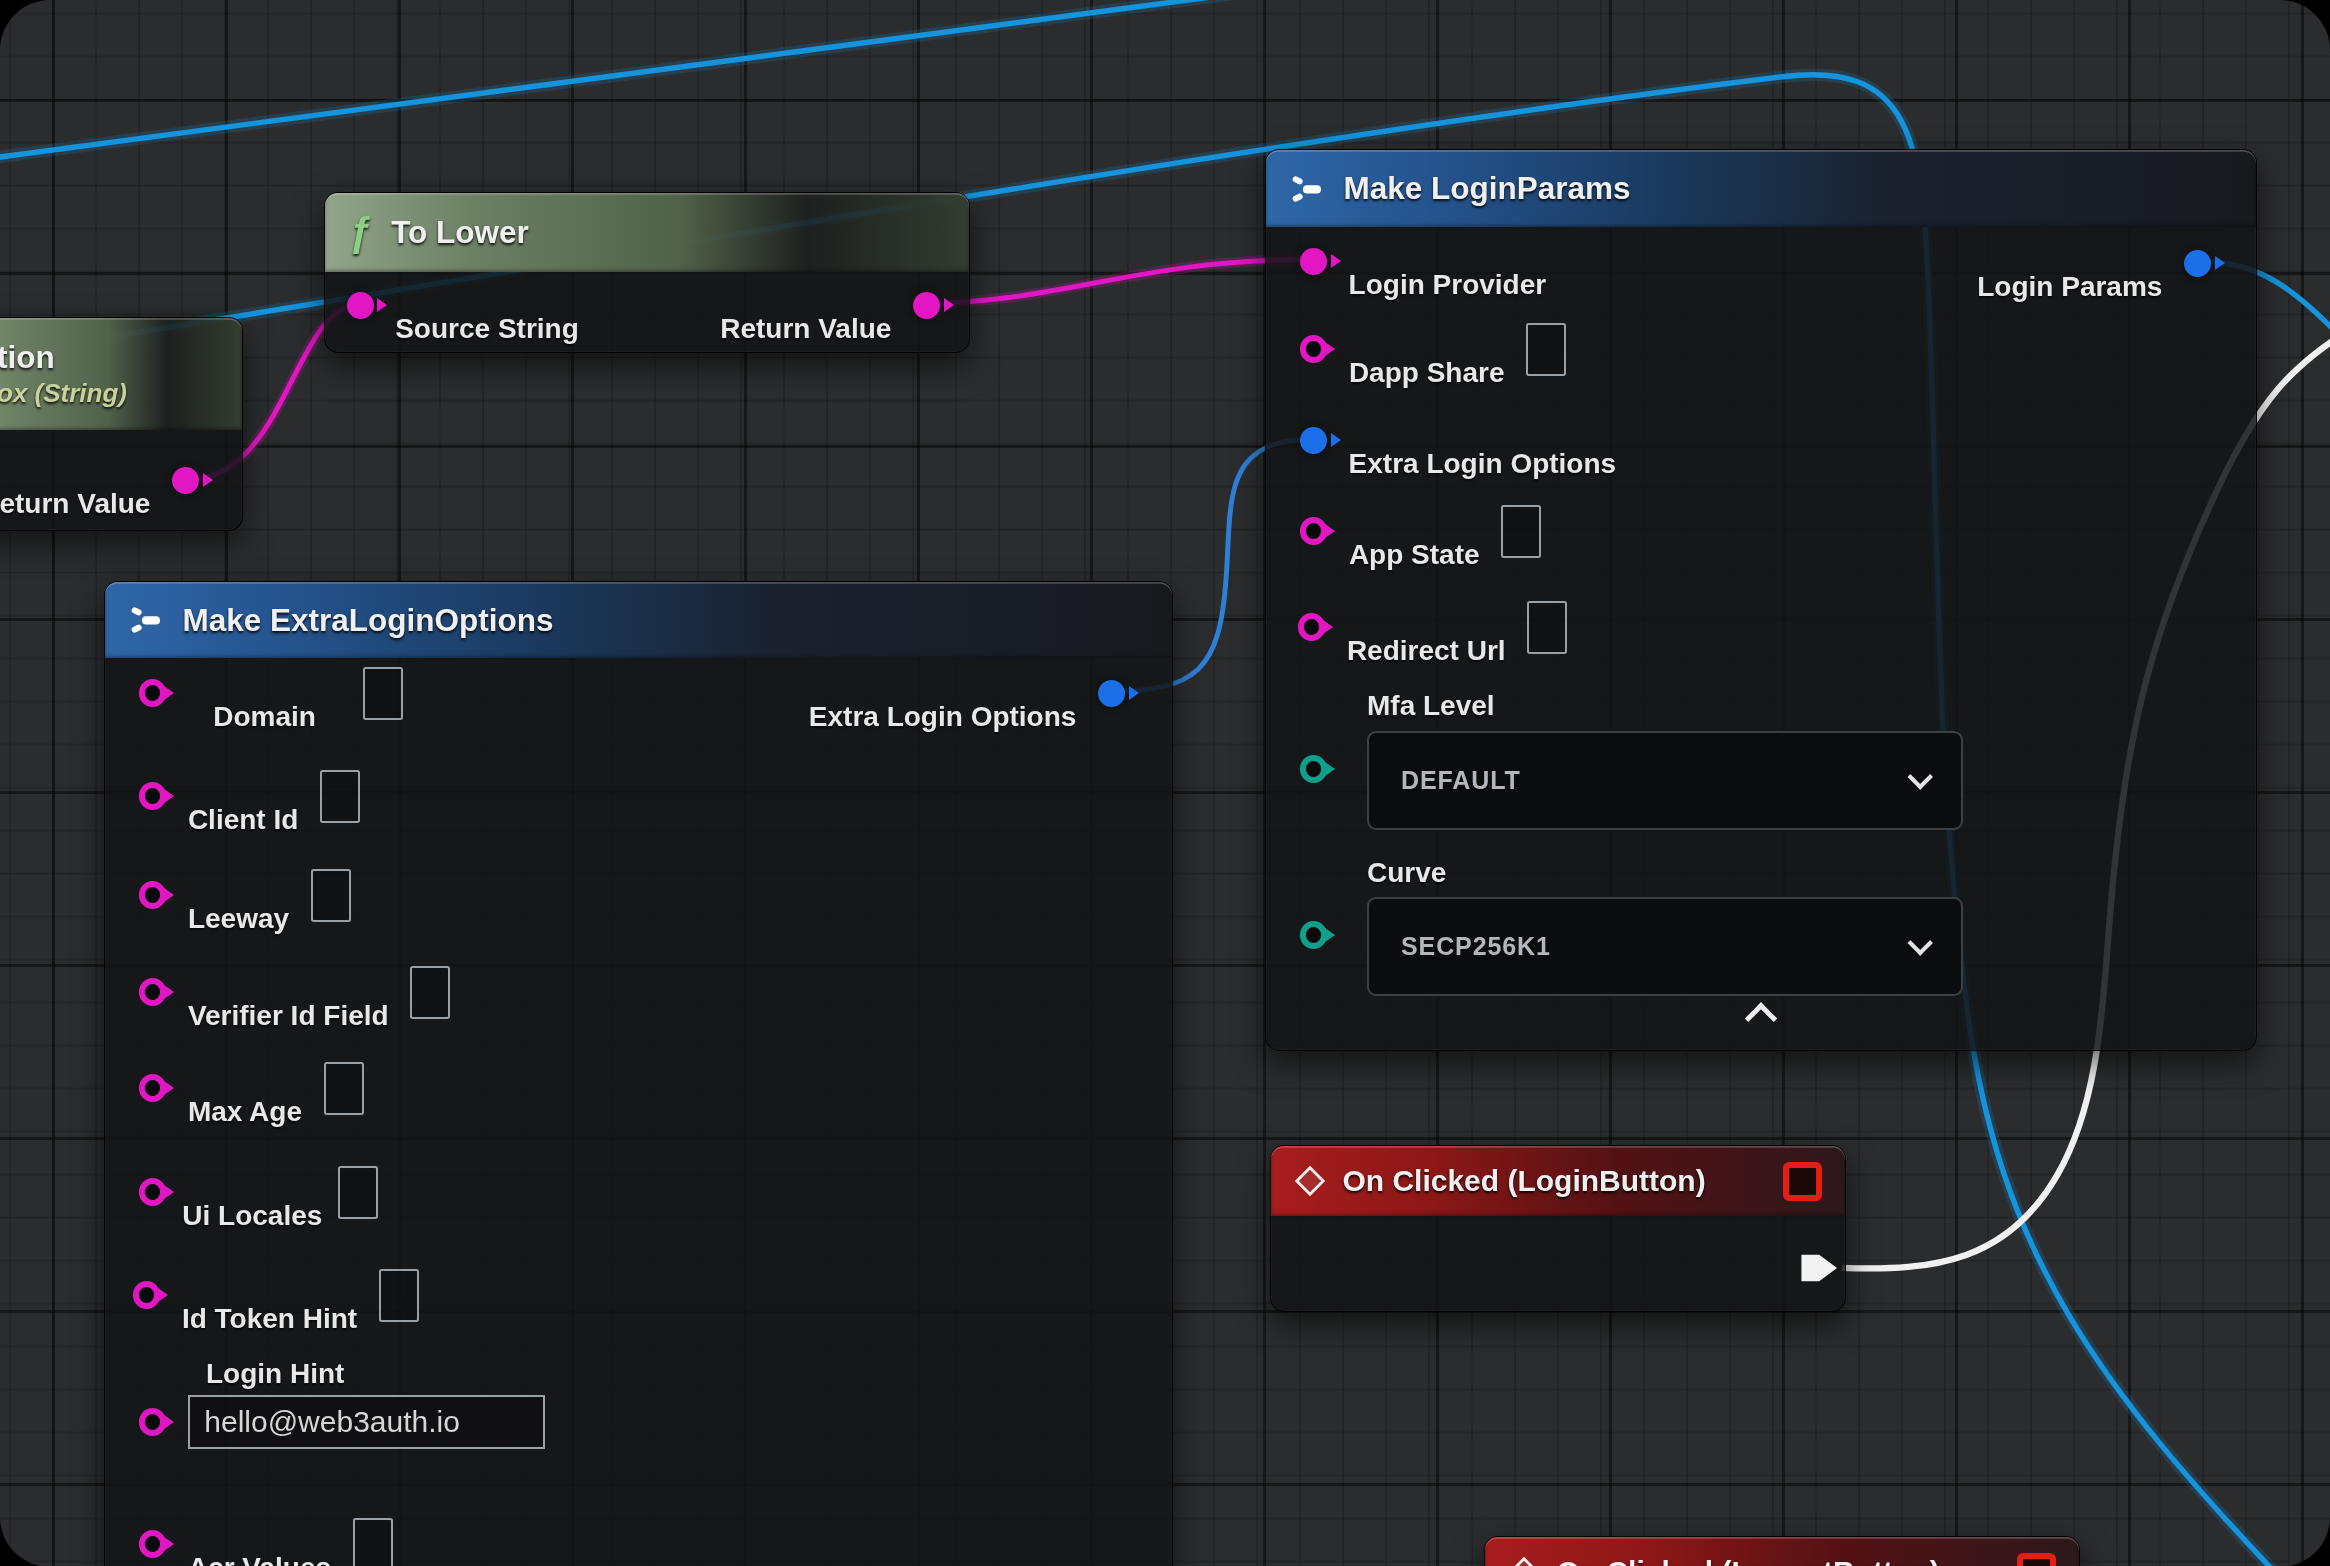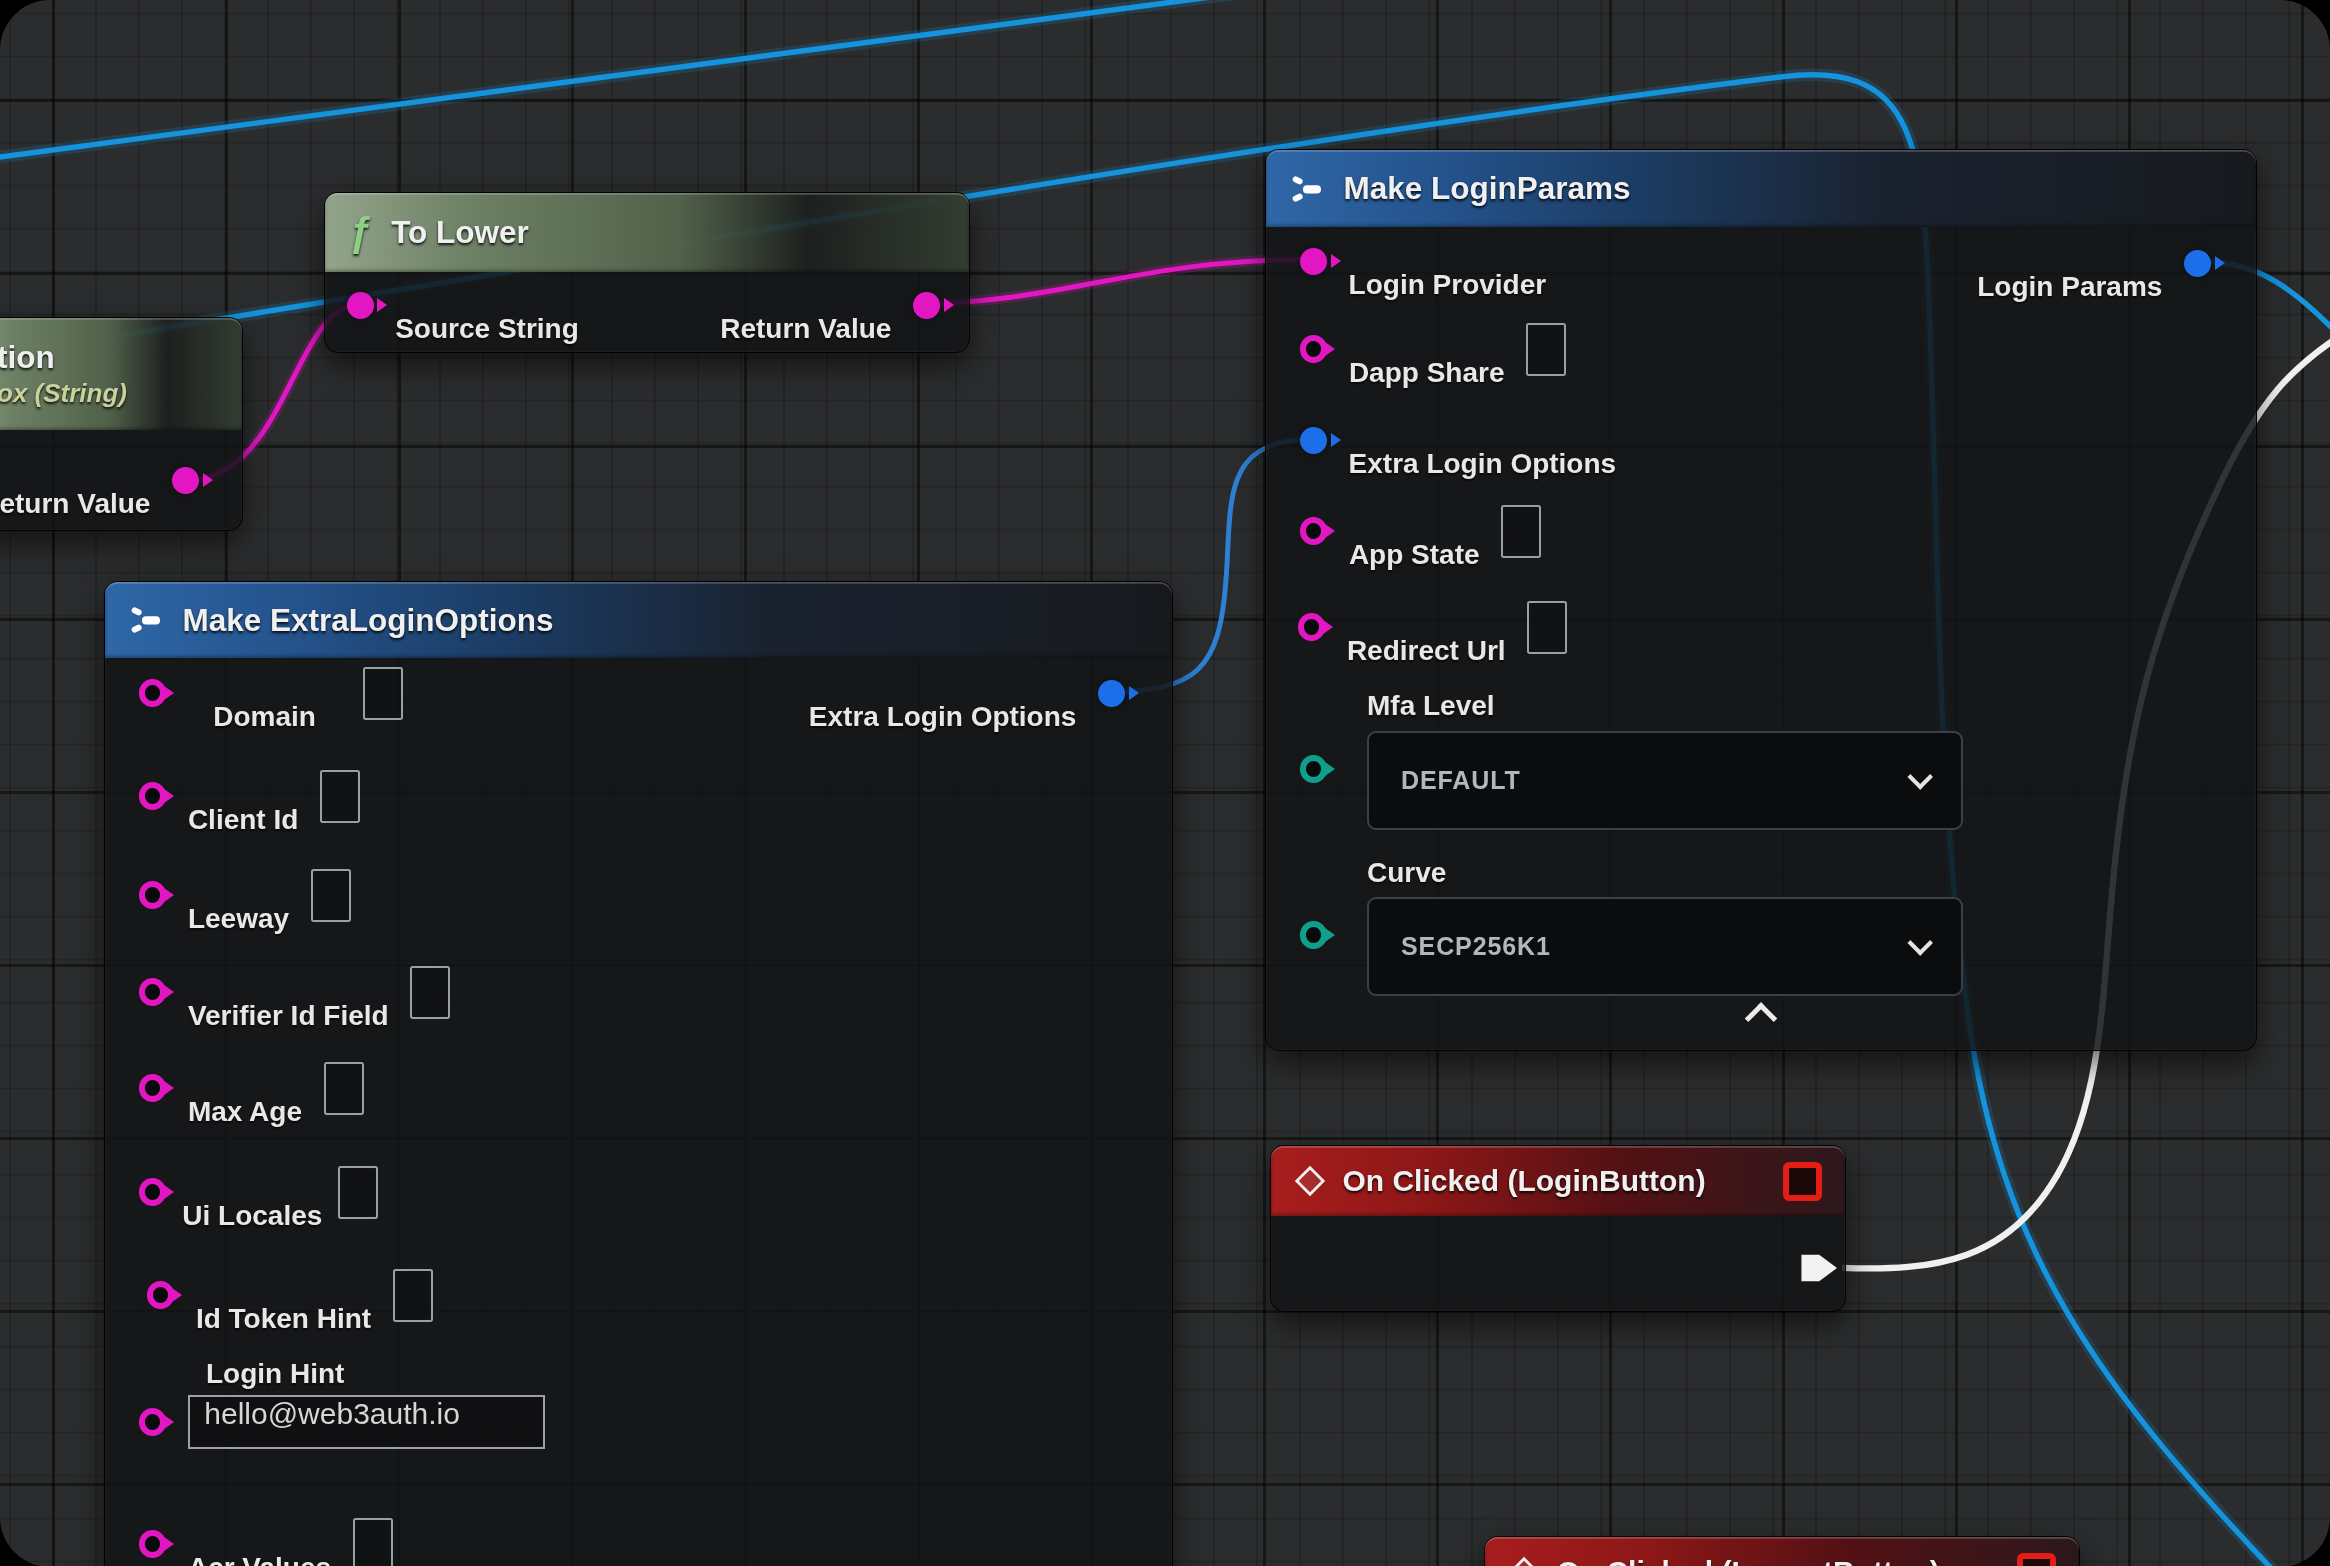--- a/index.html
+++ b/index.html
@@ -26,21 +26,21 @@
   .sub{font-style:italic;font-weight:bold;font-size:26px;color:#c9d29b;}
   .row{position:absolute;display:flex;align-items:center;gap:21.6px;height:56px;}
   .lbl{font-size:28px;font-weight:600;color:#e8e8e8;text-shadow:0 1.8px 1.8px rgba(0,0,0,.6);white-space:nowrap;margin-top:47px;}
   .pin{display:inline-block;width:27px;height:27px;border-radius:50%;position:relative;flex:none;}
   .pin.filled{background:currentColor;box-shadow:0 0 9px rgba(0,0,0,.4);}
   .pin.hollow{width:15.3px;height:15.3px;border:6.3px solid currentColor;background:rgba(0,0,0,.55);}
   .pin::after{content:"";position:absolute;left:100%;margin-left:3.6px;top:50%;transform:translateY(-50%);
     border-left:10px solid currentColor;border-top:7.2px solid transparent;border-bottom:7.2px solid transparent;}
   .magenta{color:#e316c3;} .bluepin{color:#1b6fe8;} .teal{color:#0fa08c;}
   .ebox{width:36px;height:49px;border:2.7px solid #98a0a5;border-radius:2.7px;background:rgba(8,8,8,.35);flex:none;}
-  .tbox{height:50px;border:2.7px solid #9aa2a8;background:rgba(8,8,8,.4);display:flex;align-items:flex-start;
+  .tbox{height:50px;border:2.7px solid #9aa2a8;background:rgba(8,8,8,.4);display:flex;align-items:center;
     padding:0 14.4px;font-size:30px;color:#d6d6d6;white-space:nowrap;}
   .dropdown{position:absolute;height:95px;width:528px;left:101px;border:2.7px solid #3d4043;border-radius:9px;
     background:rgba(10,11,12,.9);display:flex;align-items:center;padding:0 32px;
     font-size:25px;letter-spacing:0.9px;color:#b2b7bb;font-weight:600;}
   .chev{width:14.4px;height:14.4px;border-right:4.5px solid #e3e3e3;border-bottom:4.5px solid #e3e3e3;
     transform:rotate(45deg);margin-left:auto;margin-top:-7.2px;flex:none;}
   .chevup{position:absolute;left:50%;transform:translateX(-50%) rotate(45deg);width:18px;height:18px;
     border-left:5.4px solid #ececec;border-top:5.4px solid #ececec;}
   .fnicon{font-style:italic;font-weight:bold;font-size:41px;color:#8ed083;line-height:1;flex:none;}
   .redbox{width:27px;height:27px;border:6.3px solid #e41d15;border-radius:6.3px;background:#1d0808;margin-left:auto;flex:none;}
@@ -133,21 +133,21 @@
     <div class="row" style="top:478px;left:34px;">
       <span class="pin hollow magenta"></span>
       <span class="lbl">Max Age</span>
       <span class="ebox"></span>
     </div>
     <div class="row" style="top:582px;left:34px;gap:16px;">
       <span class="pin hollow magenta"></span>
       <span class="lbl">Ui Locales</span>
       <span class="ebox"></span>
     </div>
-    <div class="row" style="top:685px;left:42px;text-align:center;">
+    <div class="row" style="top:685px;left:28px;text-align:center;">
       <span class="pin hollow magenta"></span>
       <span class="lbl">Id Token Hint</span>
       <span class="ebox"></span>
     </div>
     <span class="grouplbl" style="left:101px;top:776px;">Login Hint</span>
     <div class="row" style="top:812px;left:34px;">
       <span class="pin hollow magenta"></span>
       <span class="tbox" style="width:324px;">
         <span>hello@web3auth.io</span>
       </span>

